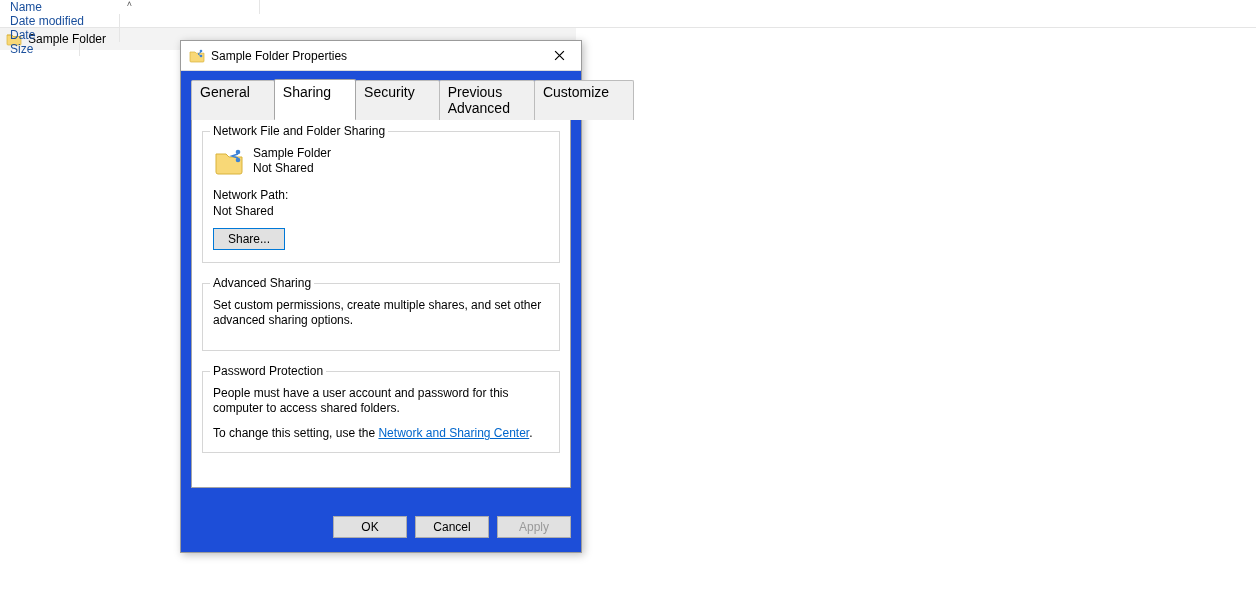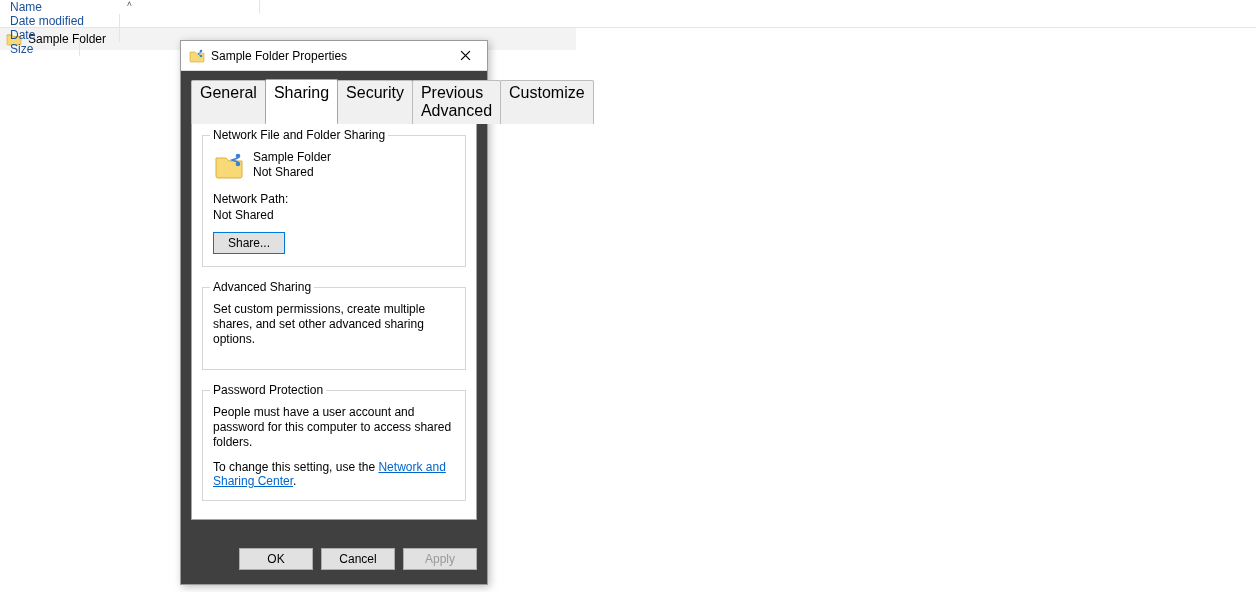--- a/index.html
+++ b/index.html
@@ -58,22 +58,22 @@
     margin-right: 6px;
   }
   .folder-icon svg { display: block; }
   .row-name { color: #000; }
 
   
   .dialog {
     position: absolute;
     left: 180px;
     top: 40px;
-    width: 308px;
-    background: #404040;
+    width: 402px;
+    background: #1d4ed8;
     border: 1px solid #9b9b9b;
     box-shadow: 2px 2px 8px rgba(0,0,0,0.25);
   }
   .titlebar {
     display: flex;
     align-items: center;
     height: 30px;
     background: #fff;
     border-bottom: 1px solid #dcdcdc;
     padding: 0 8px;
@@ -99,22 +99,22 @@
     padding: 8px 10px 10px 10px;
   }
   
   .tabs-row {
     display: flex;
     gap: 0;
     position: relative;
     margin-bottom: -1px;
   }
   .tab {
-    font-size: 16px;
-    padding: 3px 8px 4px 8px;
+    font-size: 14px;
+    padding: 3px 24px 4px 8px;
     background: #f0f0f0;
     border: 1px solid #bcbcbc;
     border-bottom: none;
     margin-right: -1px;
     border-radius: 2px 2px 0 0;
     position: relative;
     top: 1px;
     color: #000;
   }
   .tab.active {

